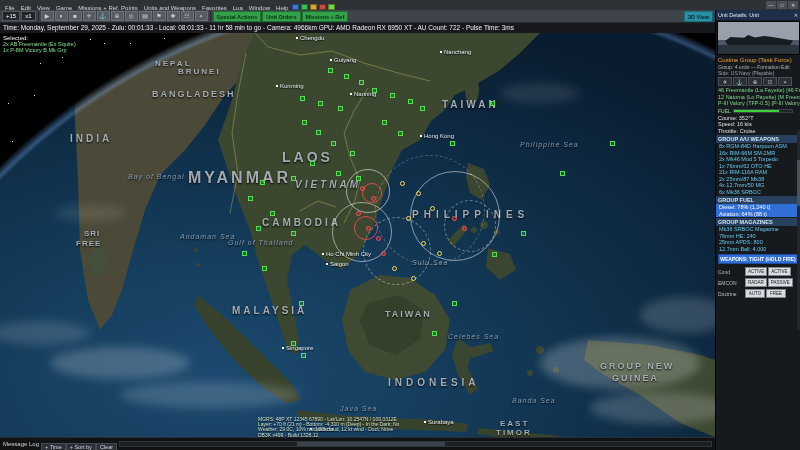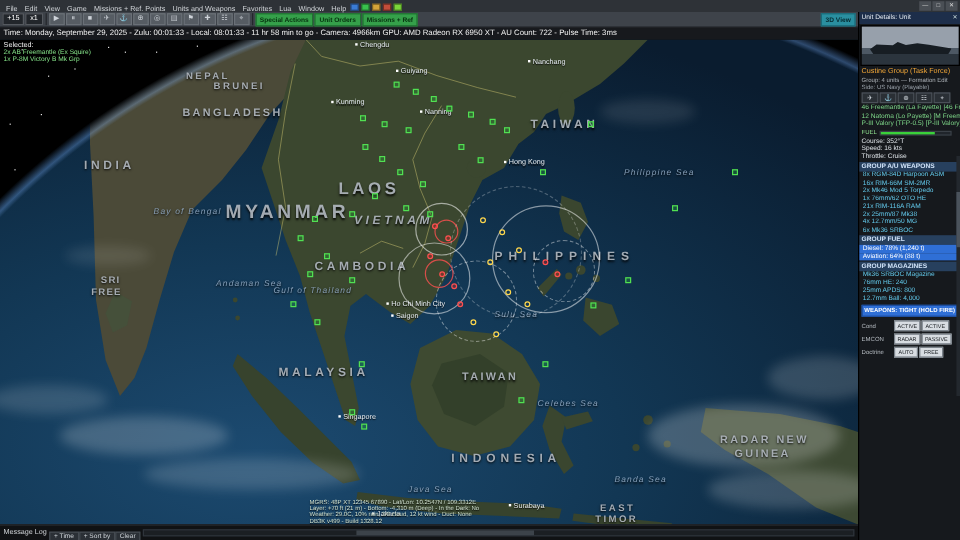--- a/index.html
+++ b/index.html
@@ -206,24 +206,24 @@
       <div class="country" style="left: 152px; top: 56px; font-size: 9px; letter-spacing: 2px;">BANGLADESH</div>
       <div class="country" style="left: 70px; top: 100px; font-size: 10px; letter-spacing: 3px;">INDIA</div>
       <div class="country" style="left: 188px; top: 136px; font-size: 16px; letter-spacing: 3px;">MYANMAR</div>
       <div class="country" style="left: 282px; top: 116px; font-size: 14px; letter-spacing: 3px;">LAOS</div>
       <div class="country" style="left: 295px; top: 146px; font-size: 10px; letter-spacing: 3px; font-style: italic;">VIETNAM</div>
       <div class="country" style="left: 262px; top: 184px; font-size: 10px; letter-spacing: 3px;">CAMBODIA</div>
       <div class="country" style="left: 442px; top: 66px; font-size: 10px; letter-spacing: 3px;">TAIWAN</div>
       <div class="country" style="left: 412px; top: 176px; font-size: 10px; letter-spacing: 5px;">PHILIPPINES</div>
       <div class="country" style="left: 232px; top: 272px; font-size: 10px; letter-spacing: 3px;">MALAYSIA</div>
       <div class="country" style="left: 385px; top: 276px; font-size: 9px; letter-spacing: 2px;">TAIWAN</div>
-      <div class="country" style="left: 376px; top: 344px; font-size: 10px; letter-spacing: 4px;">INDONESIA</div>
+      <div class="country" style="left: 388px; top: 344px; font-size: 10px; letter-spacing: 4px;">INDONESIA</div>
       <div class="country" style="left: 500px; top: 386px; font-size: 8px; letter-spacing: 2px;">EAST</div>
       <div class="country" style="left: 496px; top: 395px; font-size: 8px; letter-spacing: 2px;">TIMOR</div>
-      <div class="country" style="left: 600px; top: 328px; font-size: 9px; letter-spacing: 2px;">RADAR NEW</div>
+      <div class="country" style="left: 600px; top: 328px; font-size: 9px; letter-spacing: 2px;">GROUP NEW</div>
       <div class="country" style="left: 612px; top: 340px; font-size: 9px; letter-spacing: 2px;">GUINEA</div>
       <div class="country" style="left: 84px; top: 196px; font-size: 8px; letter-spacing: 1px;">SRI</div>
       <div class="country" style="left: 76px; top: 206px; font-size: 8px; letter-spacing: 1px;">FREE</div>
       <div class="sea" style="left: 128px; top: 140px;">Bay of Bengal</div>
       <div class="sea" style="left: 180px; top: 200px;">Andaman Sea</div>
       <div class="sea" style="left: 228px; top: 206px;">Gulf of Thailand</div>
       <div class="sea" style="left: 412px; top: 226px;">Sulu Sea</div>
       <div class="sea" style="left: 520px; top: 108px;">Philippine Sea</div>
       <div class="sea" style="left: 448px; top: 300px;">Celebes Sea</div>
       <div class="sea" style="left: 340px; top: 372px;">Java Sea</div>

